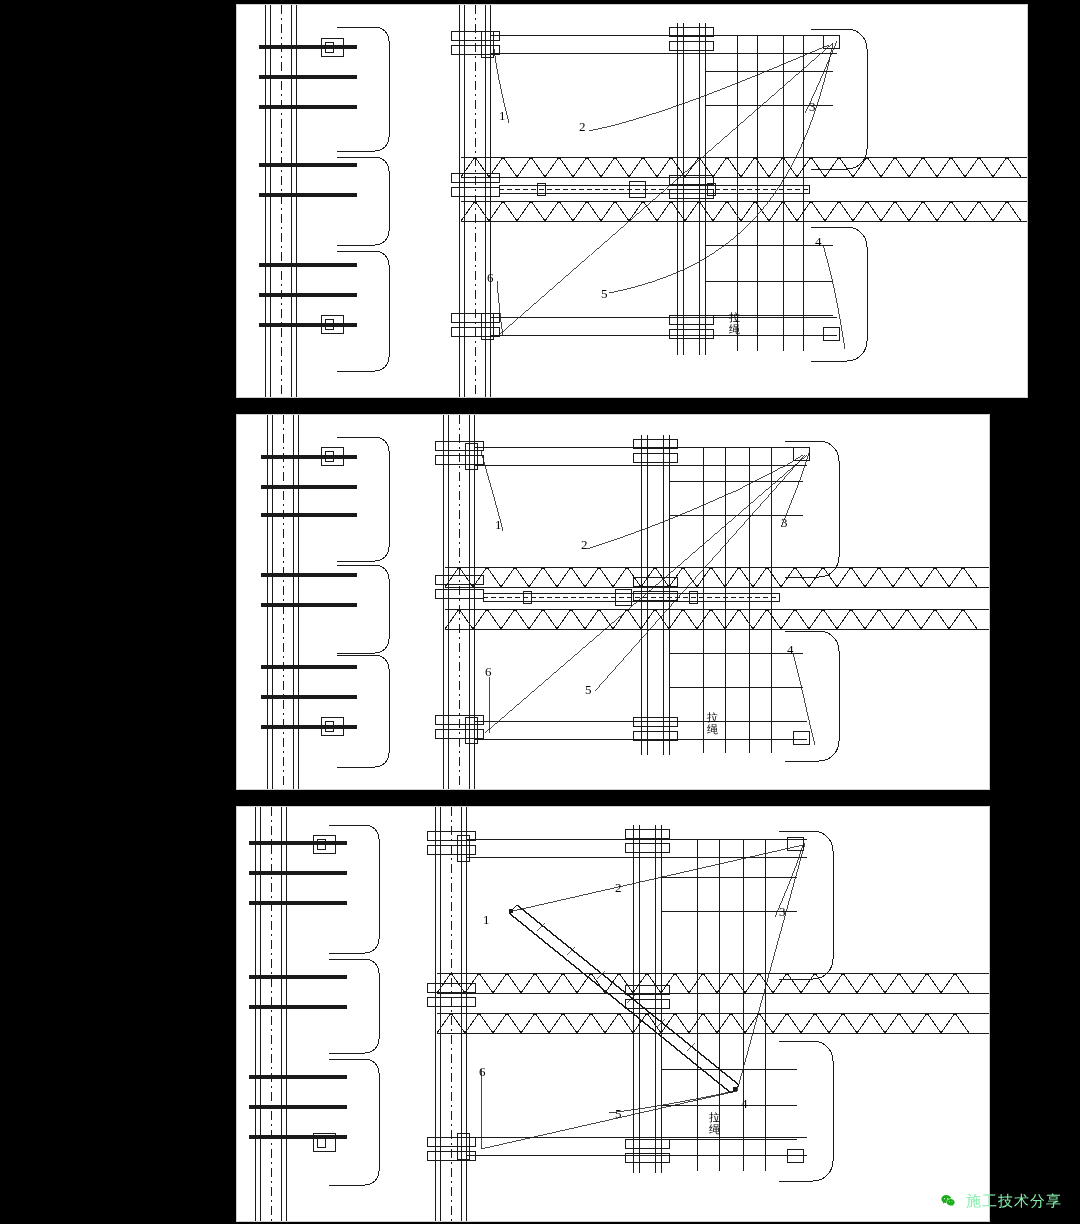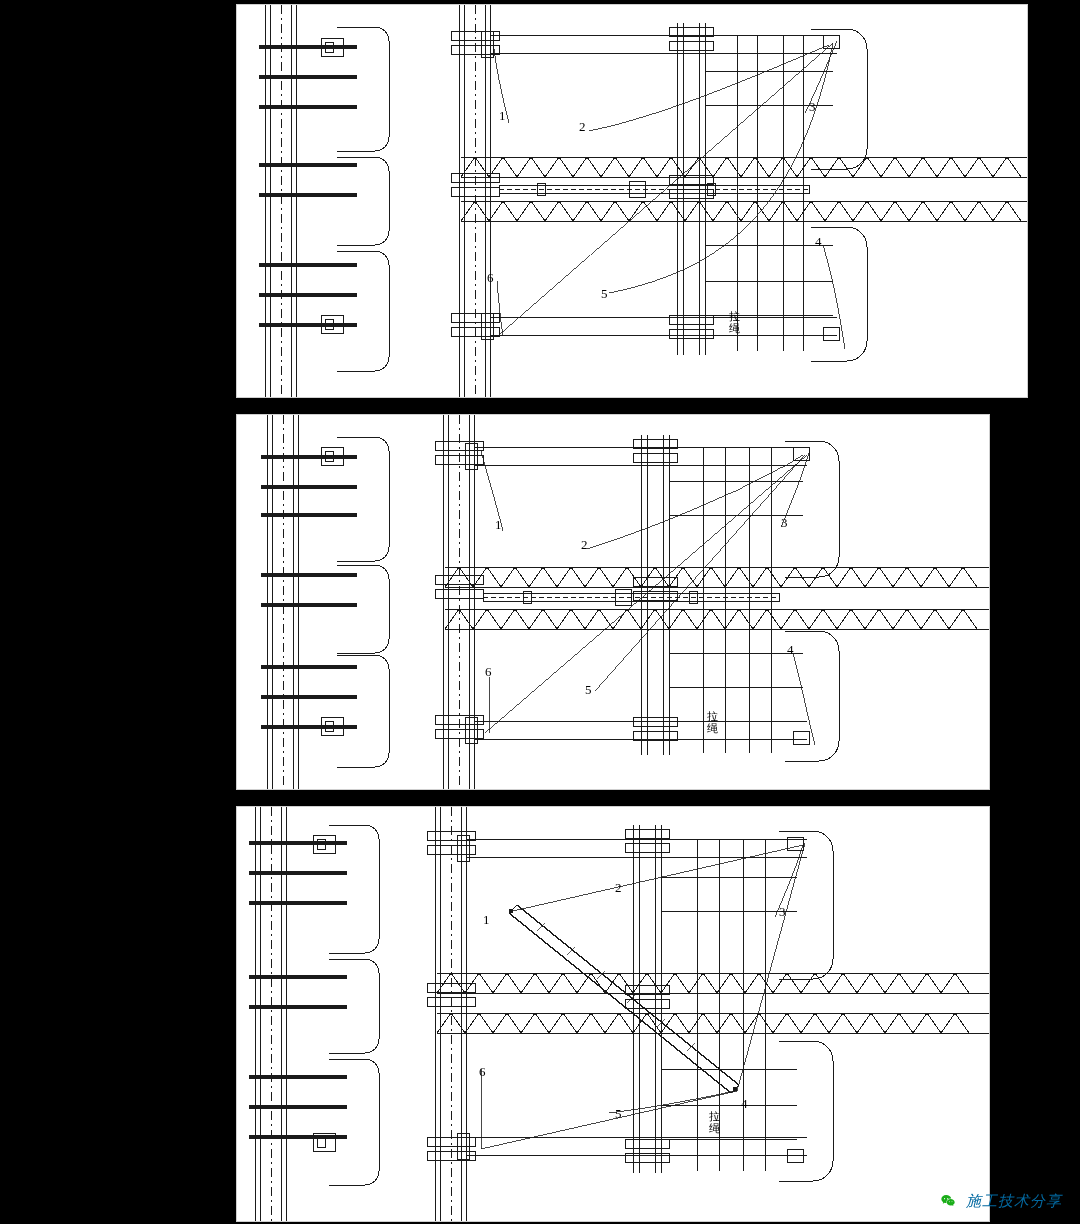--- a/index.html
+++ b/index.html
@@ -7,23 +7,23 @@
 
   .panel{position:absolute;background:#ffffff;border:1px solid #cfcfcf;overflow:hidden;}
   .panel-1{left:236px;top:4px;width:790px;height:392px;}
   .panel-2{left:236px;top:414px;width:752px;height:374px;}
   .panel-3{left:236px;top:806px;width:752px;height:414px;}
 
   .svgwrap{position:absolute;left:0;top:0;width:100%;height:100%;}
   svg{display:block;}
 
   .lbl{position:absolute;color:#000;font-size:13px;line-height:1;font-family:"Liberation Serif",serif;}
-  .lbl-cn{font-family:Liberation Mono, monospace;font-size:11px;}
-
-  .watermark{position:absolute;right:18px;bottom:12px;display:flex;align-items:center;gap:7px;color:#0369a1;font-size:15px;font-family:"Liberation Sans",sans-serif;font-style:italic;}
+  .lbl-cn{font-family:Liberation Sans, sans-serif;font-size:11px;}
+
+  .watermark{position:absolute;right:18px;bottom:12px;display:flex;align-items:center;gap:7px;color:#86efac;font-size:15px;font-family:"Liberation Sans",sans-serif;}
   .wm-badge{width:22px;height:22px;border-radius:4px;background:#ffffff;display:flex;align-items:center;justify-content:center;}
   .wm-badge svg{width:16px;height:16px;}
   .wm-text{letter-spacing:1px;}
 </style>
 </head>
 <body>
 
 <div class="panel panel-1">
   <div class="svgwrap">
     <svg viewBox="0 0 790 392" width="790" height="392" xmlns="http://www.w3.org/2000/svg">

